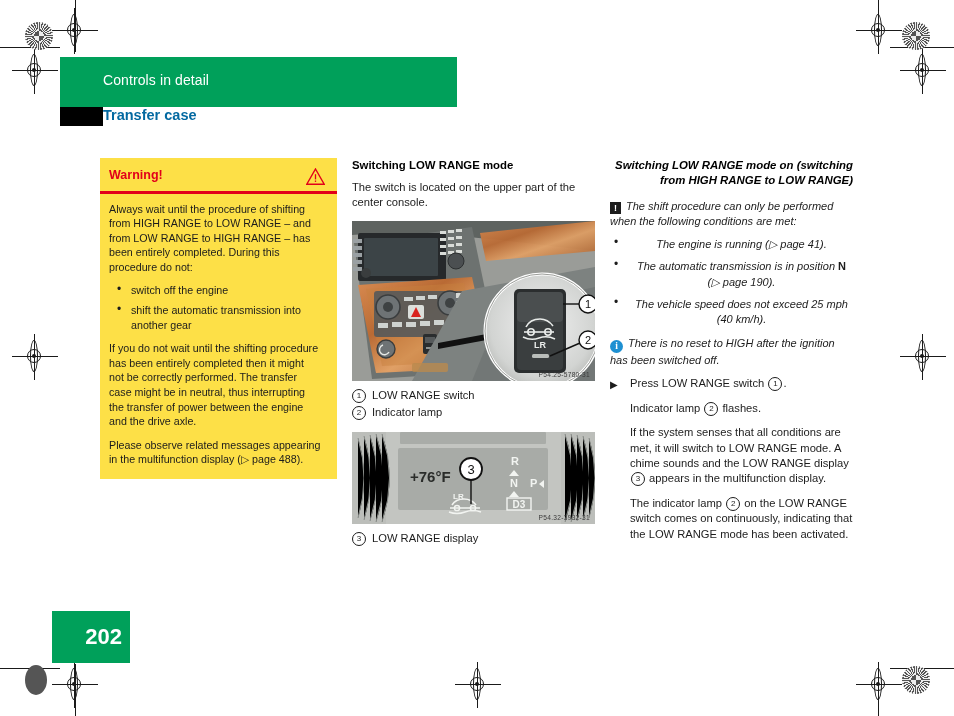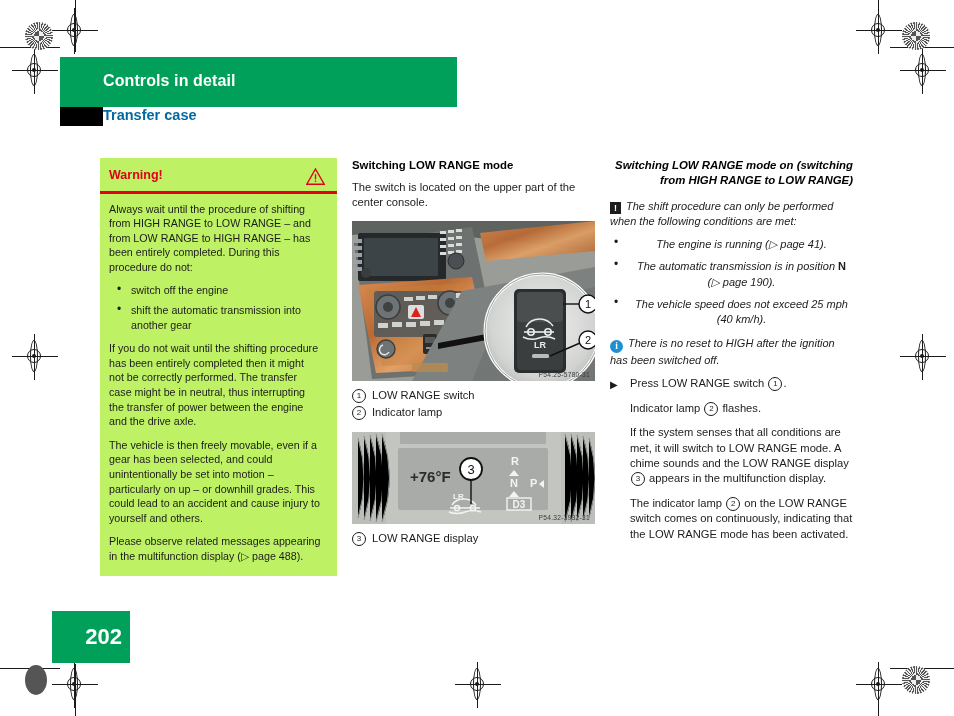--- a/index.html
+++ b/index.html
@@ -31,21 +31,21 @@
     background:#555;}
   .trimline{position:absolute;background:#1a1a1a;}
 
   
   .chapter-bar{
     position:absolute;left:60px;top:57px;width:397px;height:50px;
     background:#00A05A;
   }
   .chapter-title{
     position:absolute;left:103px;top:72px;
-    font-size:16px;font-weight:bold;color:#ffffff;letter-spacing:.1px;
+    font-size:14px;font-weight:normal;color:#ffffff;letter-spacing:.1px;
   }
   .black-square{
     position:absolute;left:60px;top:107px;width:43px;height:19px;background:#000;
   }
   .section-title{
     position:absolute;left:103px;top:107px;
     font-size:14.5px;font-weight:bold;color:#0369a1;
   }
 
   
@@ -58,21 +58,21 @@
     font-size:22px;font-weight:bold;color:#ffffff;
   }
 
   
   .col{position:absolute;top:158px;}
   .col1{left:100px;width:237px;}
   .col2{left:352px;width:243px;}
   .col3{left:610px;width:243px;}
 
   
-  .warnbox{background:#bef264;padding:0;width:237px;}
+  .warnbox{background:#fde047;padding:0;width:237px;}
   .warnhead{
     display:flex;align-items:flex-start;justify-content:space-between;
     padding:10px 12px 4px 9px;
   }
   .warnhead .wtitle{
     color:#E2001A;font-size:12.5px;font-weight:bold;
   }
   .tri{width:19px;height:17px;position:relative;}
   .tri svg{display:block;}
   .warnrule{height:2.5px;background:#E2001A;margin:2px 0 0 0;}
@@ -205,21 +205,20 @@
         </div>
       </div>
       <div class="warnrule"></div>
       <div class="warnbody">
         <p>Always wait until the procedure of shifting from HIGH RANGE to LOW RANGE – and from LOW RANGE to HIGH RANGE – has been entirely completed. During this procedure do not:</p>
         <ul class="bl">
           <li>switch off the engine</li>
           <li>shift the automatic transmission into another gear</li>
         </ul>
         <p>If you do not wait until the shifting procedure has been entirely completed then it might not be correctly performed. The transfer case might be in neutral, thus interrupting the transfer of power between the engine and the drive axle.</p>
-        <p>The vehicle is then freely movable, even if a gear has been selected, and could unintentionally be set into motion – particularly on up – or downhill grades. This could lead to an accident and cause injury to yourself and others.</p>
         <p>Please observe related messages appearing in the multifunction display (▷ page 488).</p>
       </div>
     </div>
   </div>
 
   <div class="col col2">
     <div class="h-bold">Switching LOW RANGE mode</div>
     <div class="body">
       <p>The switch is located on the upper part of the center console.</p>
     </div>

